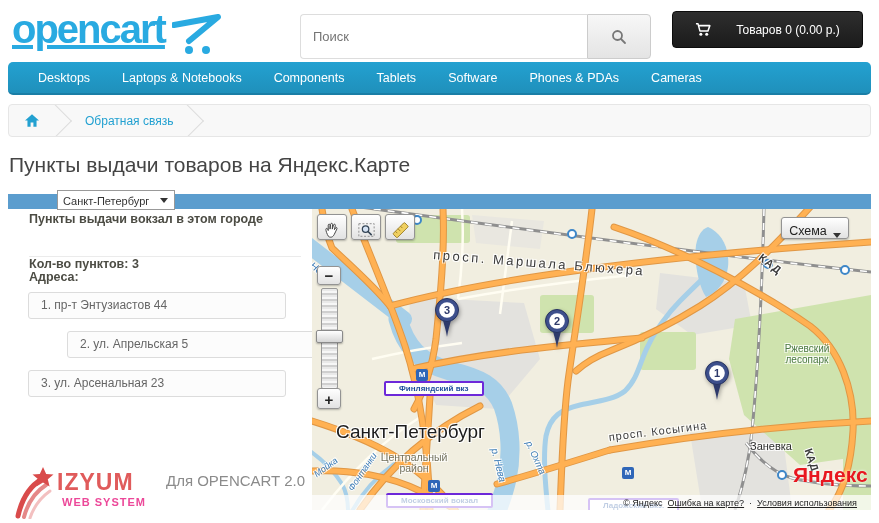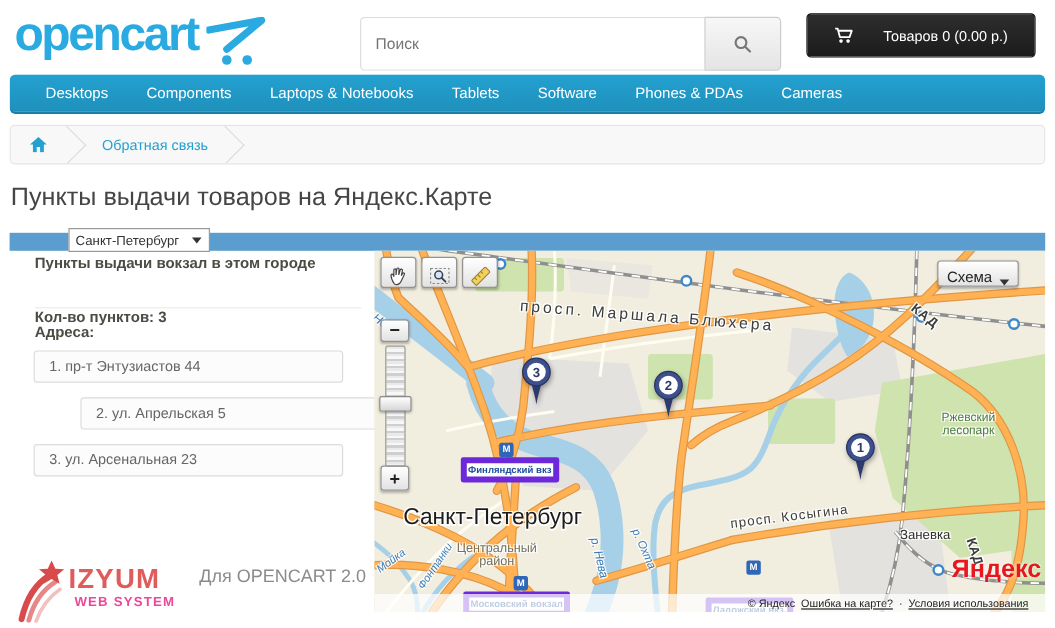--- a/index.html
+++ b/index.html
@@ -1,20 +1,20 @@
 <!DOCTYPE html>
 <html><head>
 <meta charset="utf-8">
 <style>
   html,body{margin:0;padding:0;background:#fff;}
   #page{position:relative;width:879px;height:523px;background:#fff;overflow:hidden;
         font-family:"Liberation Sans",sans-serif;color:#333;}
   .abs{position:absolute;}
   
-  .logo-text{position:absolute;left:12px;top:7px;font-size:40px;font-weight:700;color:#29aae1;letter-spacing:-2px;cursor:pointer;}
+  .logo-text{position:absolute;left:12px;top:7px;font-size:40px;font-weight:700;color:#29aae1;letter-spacing:-2px;cursor:pointer;text-decoration:underline;}
   .logo-swoosh{position:absolute;left:172px;top:14px;}
   .search-box{position:absolute;left:300px;top:14px;width:351px;height:45px;display:flex;box-sizing:border-box;}
   .search-input{flex:1;border:1px solid #ddd;border-right:none;border-radius:4px 0 0 4px;padding:0 12px;font-size:13px;color:#555;outline:none;font-family:inherit;background:#fff;}
   .search-btn{width:62px;background:linear-gradient(#f7f7f7,#e4e4e4);border:1px solid #ccc;border-radius:0 4px 4px 0;cursor:pointer;display:flex;align-items:center;justify-content:center;}
   .cart-btn{position:absolute;left:672px;top:11px;width:189px;height:35px;background:linear-gradient(#2e2e2e,#1b1b1b);border:1px solid #0c0c0c;border-radius:4px;color:#fff;font-size:12px;display:flex;align-items:center;justify-content:center;gap:24px;cursor:pointer;}
   
   .nav{position:absolute;left:8px;top:62px;width:863px;height:33px;background:linear-gradient(#23a1d1,#1f90bb);border-bottom:2px solid #1a7ea6;border-radius:5px;display:flex;padding-left:14px;box-sizing:border-box;}
   .nav-item{color:#fff;font-size:12.5px;line-height:33px;padding:0 16px;cursor:pointer;white-space:nowrap;}
   
   .breadcrumb{position:absolute;left:8px;top:104px;width:863px;height:33px;background:#f8f8f8;border:1px solid #e6e6e6;border-radius:4px;display:flex;align-items:center;overflow:hidden;box-sizing:border-box;}
@@ -35,21 +35,21 @@
   .brand-top{position:absolute;left:57px;top:469px;font-size:23px;font-weight:800;color:#e05b5b;letter-spacing:1px;}
   .brand-bottom{position:absolute;left:62px;top:496px;font-size:11px;font-weight:700;color:#ec4899;letter-spacing:1px;}
   .for-label{position:absolute;left:166px;top:472px;font-size:15px;color:#8b8b8b;}
   
   #map{position:absolute;left:312px;top:209px;width:559px;height:301px;background:#f1eee0;overflow:hidden;}
   #map svg.base{position:absolute;left:0;top:0;}
   .mlabel{position:absolute;white-space:nowrap;color:#3c3c3c;
      text-shadow:-1px -1px 0 rgba(255,255,255,.9),1px -1px 0 rgba(255,255,255,.9),-1px 1px 0 rgba(255,255,255,.9),1px 1px 0 rgba(255,255,255,.9);
      transform-origin:left top;pointer-events:none;}
   .metro{position:absolute;width:12px;height:12px;background:#2f66b8;border-radius:2px;color:#fff;font-size:8px;font-weight:700;text-align:center;line-height:12px;}
-  .stlabel{position:absolute;background:rgba(255,255,255,.95);border:5px solid #6d28d9;border-radius:2px;color:#1c4e9c;font-size:8px;font-weight:700;padding:1px 1px;line-height:9px;white-space:nowrap;}
+  .stlabel{position:absolute;background:rgba(255,255,255,.95);border:2px solid #6d28d9;border-radius:2px;color:#1c4e9c;font-size:8px;font-weight:700;padding:1px 13px;line-height:9px;white-space:nowrap;}
   .map-btn{position:absolute;background:linear-gradient(#ffffff,#e2e2e2);border:1px solid #939393;border-radius:3px;box-shadow:0 1px 2px rgba(0,0,0,.25);display:flex;align-items:flex-end;justify-content:center;cursor:pointer;box-sizing:border-box;}
   #tool-pan{left:5px;top:5px;width:30px;height:26px;}
   #tool-zoombox{left:39px;top:5px;width:30px;height:26px;}
   #tool-ruler{left:73px;top:5px;width:30px;height:26px;}
   #zoom-out{left:5px;top:57px;width:24px;height:19px;font-size:15px;font-weight:700;color:#222;}
   #zoom-track{position:absolute;left:9px;top:79px;width:15px;height:99px;border:1px solid #999;border-radius:2px;cursor:pointer;
      background:repeating-linear-gradient(180deg,#e9e9e9 0 2px,#f7f7f7 2px 4px,#cfcfcf 4px 6px);}
   #zoom-handle{position:absolute;left:4px;top:121px;width:25px;height:11px;background:linear-gradient(#fff,#d6d6d6);border:1px solid #8a8a8a;border-radius:2px;box-shadow:0 1px 2px rgba(0,0,0,.3);cursor:grab;}
   #zoom-in{left:5px;top:179px;width:24px;height:21px;font-size:15px;font-weight:700;color:#222;}
   #scheme-btn{left:469px;top:8px;width:68px;height:22px;font-size:12.5px;color:#222;gap:6px;}
@@ -85,22 +85,22 @@
     <svg width="17" height="15" viewBox="0 0 18 15">
       <path d="M1,1.5 h2.2 l2,7.5 h8.5 l2,-5.6 H4.4" fill="none" stroke="#fff" stroke-width="1.6" stroke-linejoin="round"></path>
       <circle cx="6.2" cy="12.5" r="1.6" fill="#fff"></circle>
         <circle cx="12.4" cy="12.5" r="1.6" fill="#fff"></circle>
     </svg>
     <span>Товаров 0 (0.00 р.)</span>
   </div>
 
   <div class="nav">
     <div class="nav-item">Desktops</div>
+    <div class="nav-item">Laptops &amp; Notebooks</div>
     <div class="nav-item">Components</div>
-    <div class="nav-item">Laptops &amp; Notebooks</div>
     <div class="nav-item">Tablets</div>
     <div class="nav-item">Software</div>
     <div class="nav-item">Phones &amp; PDAs</div>
     <div class="nav-item">Cameras</div>
   </div>
 
   <div class="breadcrumb">
     <div class="crumb-home">
       <svg width="14" height="13" viewBox="0 0 20 18">
         <path d="M10,0 L20,9 H16.5 V18 H12 V12 H8 V18 H3.5 V9 H0 Z" fill="#23a1d1"></path>

